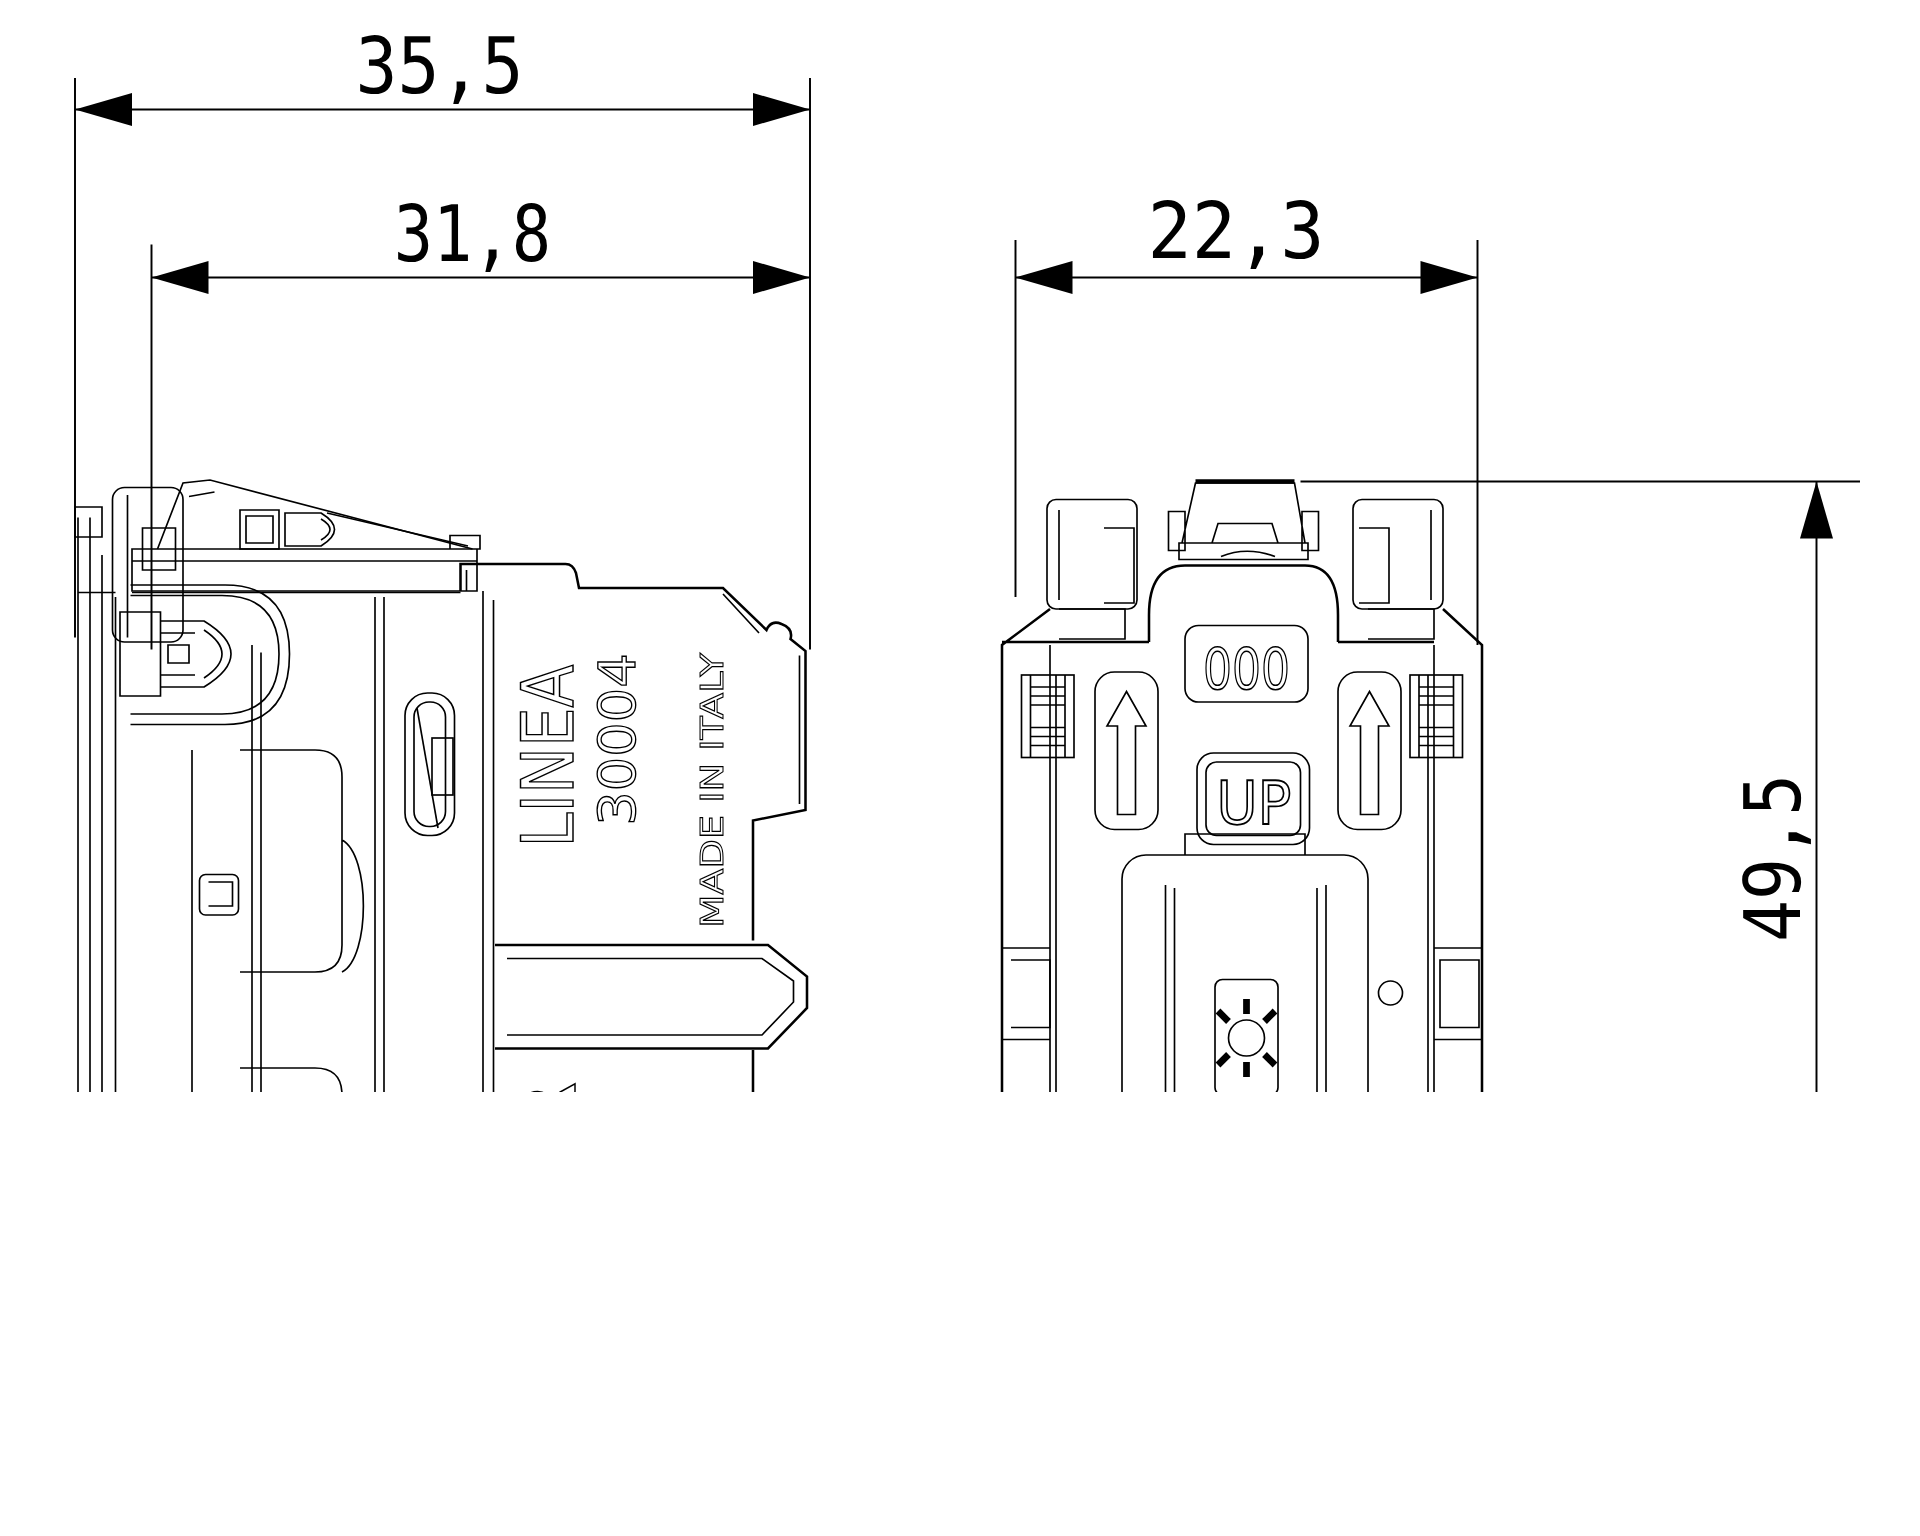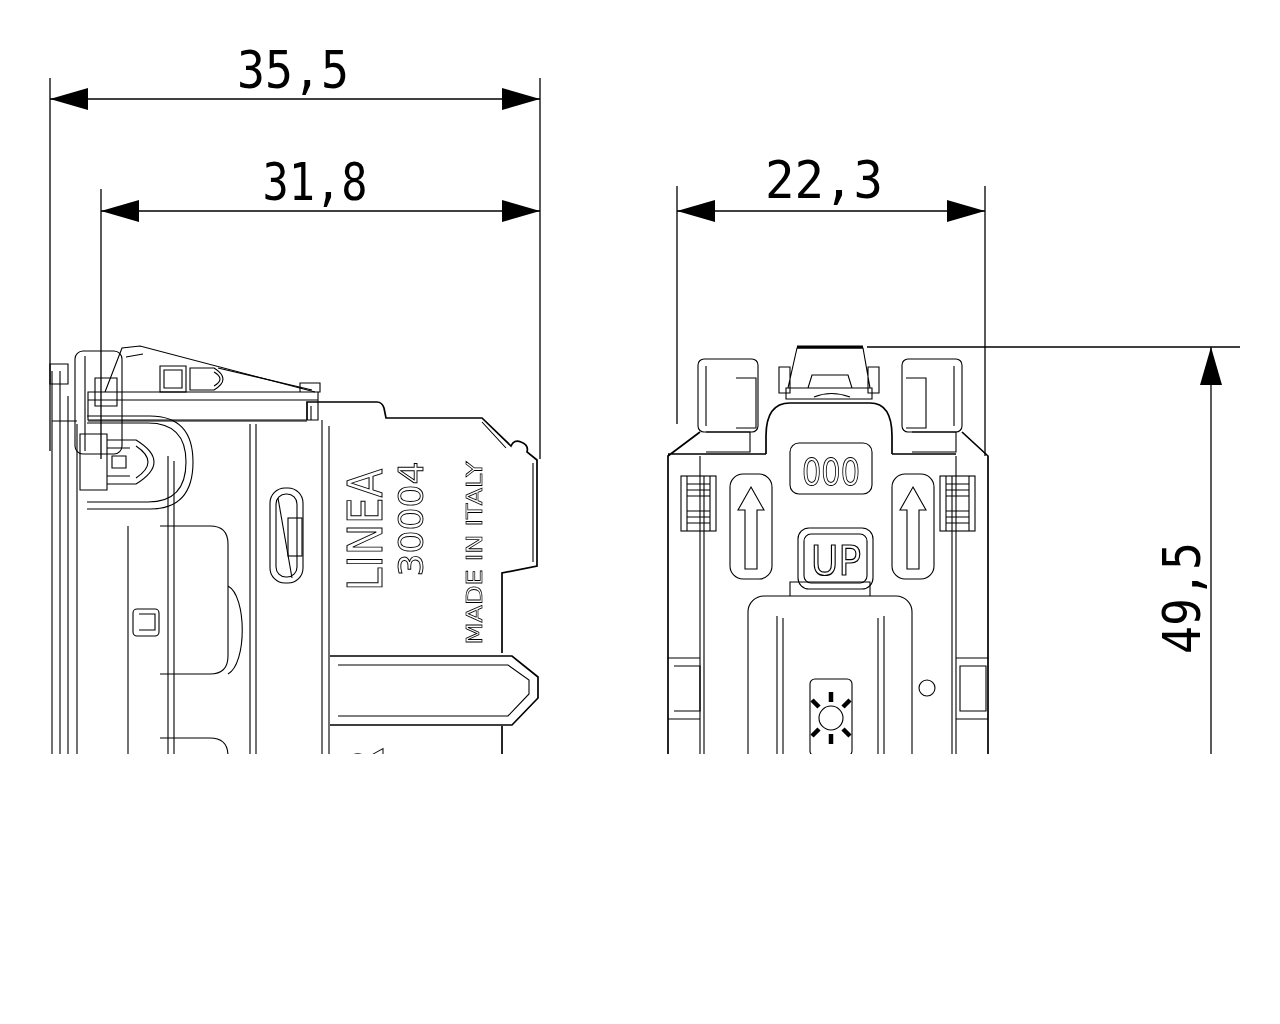--- a/index.html
+++ b/index.html
@@ -1,16 +1,16 @@
 <!DOCTYPE html>
 <html><head>
 <meta charset="utf-8">
 <style>
   html,body{margin:0;padding:0;background:#fff;}
-  .canvas{position:relative;width:1280px;height:728px;background:#fff;overflow:hidden;margin-top:26px;}
+  .canvas{position:relative;width:1280px;height:728px;background:#fff;overflow:hidden;}
   svg{position:absolute;left:0;top:0;}
   .dimtext{font-family:"DejaVu Sans Mono","Liberation Mono",monospace;font-weight:400;fill:#000;}
   .engrave{font-family:"DejaVu Sans","Liberation Sans",sans-serif;fill:none;stroke:#000;}
   .thick{stroke:#000;stroke-width:1.7;fill:none;}
 </style>
 </head>
 <body>
 
 <div class="canvas">
 <svg width="1280" height="1024" viewBox="0 0 1280 1024">

